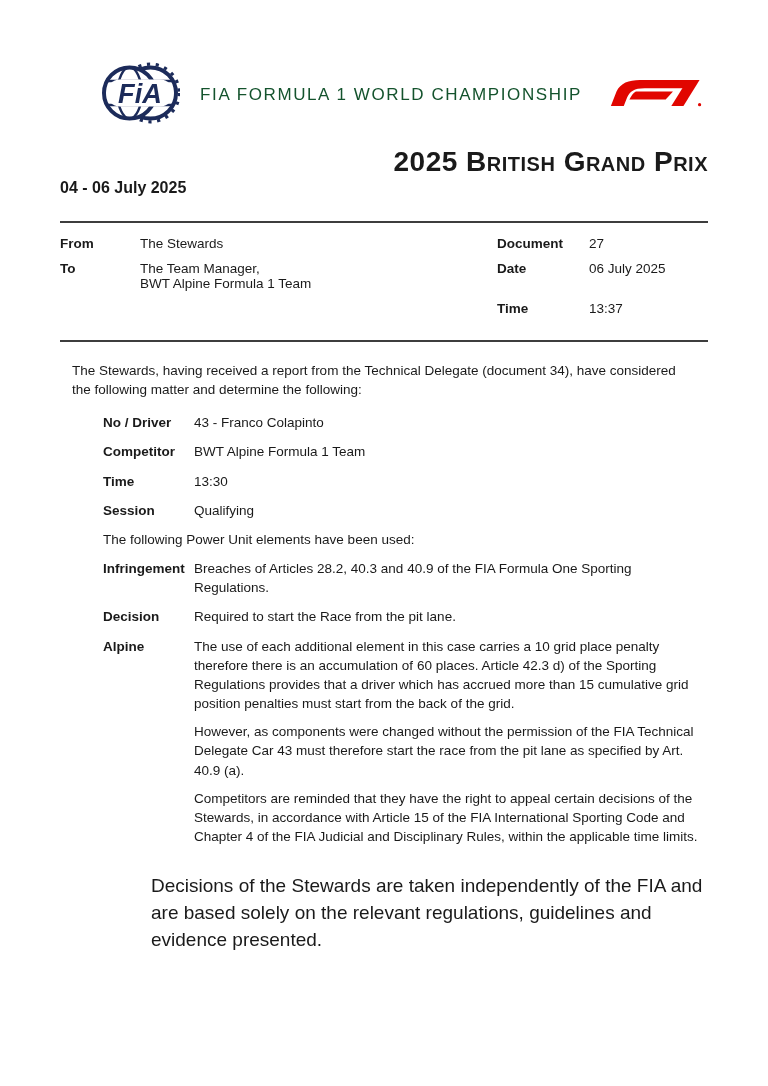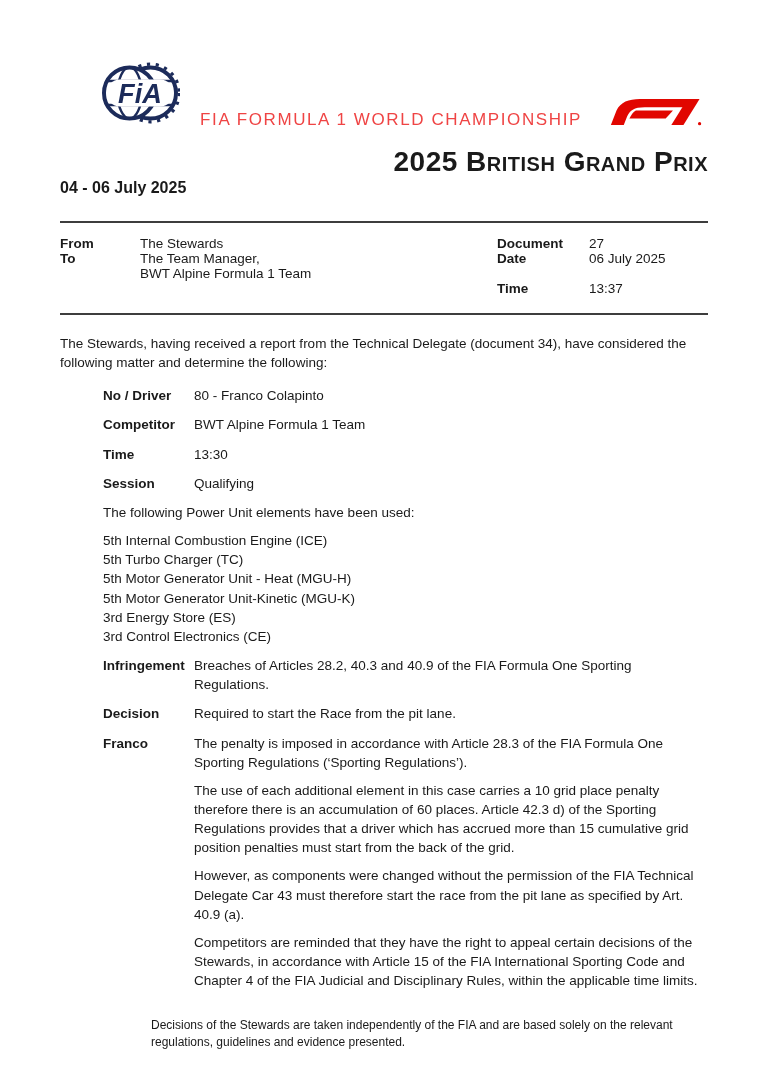--- a/index.html
+++ b/index.html
@@ -8,27 +8,27 @@
     width: 768px; height: 1086px;
     font-family: "Liberation Sans", sans-serif;
     color: #1a1a1a;
     overflow: hidden;
   }
   .page { padding: 0 60px; }
 
   
   .masthead {
     margin-top: 60px;
-    display: flex; align-items: flex-end;
+    display: flex; align-items: center;
     height: 70px;
   }
   .fia-logo { margin-left: 40px; width: 80px; flex: 0 0 auto; }
   .champ-title {
     flex: 1; text-align: center;
-    color: #ef4444; font-size: 17px; letter-spacing: 1.6px;
+    color: #14532d; font-size: 17px; letter-spacing: 1.6px;
     font-weight: 400;
     white-space: nowrap;
   }
   .f1-logo { flex: 0 0 auto; width: 100px; margin-right: 6px; }
 
   
   .event-title {
     margin-top: 16px; text-align: right;
     font-size: 28px; font-weight: bold;
     font-variant: small-caps; letter-spacing: 0.5px;
@@ -36,42 +36,43 @@
   .event-dates {
     margin-top: 1px; text-align: left;
     font-size: 16px; font-weight: bold;
   }
 
   
   .meta {
     margin-top: 24px;
     border-top: 2px solid #3d3d3d;
     border-bottom: 2px solid #3d3d3d;
-    padding: 13px 0 17px;
+    padding: 13px 0 24px;
     display: grid;
     grid-template-columns: 80px 357px 92px 1fr;
+    row-gap: 10px;
     font-size: 13.5px;
     align-items: start;
   }
   .meta .lbl { font-weight: bold; }
   .pre { white-space: pre-line; }
 
   
-  .intro { margin: 19px 0 0; font-size: 13.5px; line-height: 1.42; }
+  .intro { margin: 19px 12px 0; font-size: 13.5px; line-height: 1.42; }
 
   .row { display: flex; margin-top: 10px; font-size: 13.5px; line-height: 1.42; padding-left: 43px; }
   .row .label { flex: 0 0 91px; font-weight: bold; }
   .row .value { flex: 1; }
   .row .value p { margin: 0 0 9px; white-space: pre-line; }
   .row .value p:last-child { margin-bottom: 0; }
   #sections .row:first-child { margin-top: 14px; }
 
   .closing {
     margin: 27px 0 0 91px;
-    font-size: 12px; line-height: 1.42;
+    font-size: 19px; line-height: 1.42;
   }
 </style>
 </head>
 <body>
 
 <div class="page">
 
   <header class="masthead">
     <div class="fia-logo">
       <svg viewBox="0 0 100 82" width="80" height="66" aria-hidden="true">
@@ -116,21 +117,21 @@
     <div class="lbl">Time</div>
     <div>13:37</div>
   </section>
 
   <p class="intro">The Stewards, having received a report from the Technical Delegate (document 34), have considered the following matter and determine the following:</p>
 
   <div id="sections">
       <div class="row">
         <div class="label">No / Driver</div>
         <div class="value">
-          <p>80 - Franco Colapinto</p>
+          <p>43 - Franco Colapinto</p>
         </div>
       </div>
       <div class="row">
         <div class="label">Competitor</div>
         <div class="value">
           <p>BWT Alpine Formula 1 Team</p>
         </div>
       </div>
       <div class="row">
         <div class="label">Time</div>
@@ -140,44 +141,37 @@
       </div>
       <div class="row">
         <div class="label">Session</div>
         <div class="value">
           <p>Qualifying</p>
         </div>
       </div>
       <div class="row">
         <div class="value">
           <p>The following Power Unit elements have been used:</p>
-          <p>5th Internal Combustion Engine (ICE)
-5th Turbo Charger (TC)
-5th Motor Generator Unit - Heat (MGU-H)
-5th Motor Generator Unit-Kinetic (MGU-K)
-3rd Energy Store (ES)
-3rd Control Electronics (CE)</p>
         </div>
       </div>
       <div class="row">
         <div class="label">Infringement</div>
         <div class="value">
           <p>Breaches of Articles 28.2, 40.3 and 40.9 of the FIA Formula One Sporting Regulations.</p>
         </div>
       </div>
       <div class="row">
         <div class="label">Decision</div>
         <div class="value">
           <p>Required to start the Race from the pit lane.</p>
         </div>
       </div>
       <div class="row">
-        <div class="label">Franco</div>
+        <div class="label">Alpine</div>
         <div class="value">
-          <p>The penalty is imposed in accordance with Article 28.3 of the FIA Formula One Sporting Regulations (‘Sporting Regulations’).</p>
           <p>The use of each additional element in this case carries a 10 grid place penalty therefore there is an accumulation of 60 places. Article 42.3 d) of the Sporting Regulations provides that a driver which has accrued more than 15 cumulative grid position penalties must start from the back of the grid.</p>
           <p>However, as components were changed without the permission of the FIA Technical Delegate Car 43 must therefore start the race from the pit lane as specified by Art. 40.9 (a).</p>
           <p>Competitors are reminded that they have the right to appeal certain decisions of the Stewards, in accordance with Article 15 of the FIA International Sporting Code and Chapter 4 of the FIA Judicial and Disciplinary Rules, within the applicable time limits.</p>
         </div>
       </div>
     </div>
 
   <p class="closing">Decisions of the Stewards are taken independently of the FIA and are based solely on the relevant regulations, guidelines and evidence presented.</p>
 
 </div>

